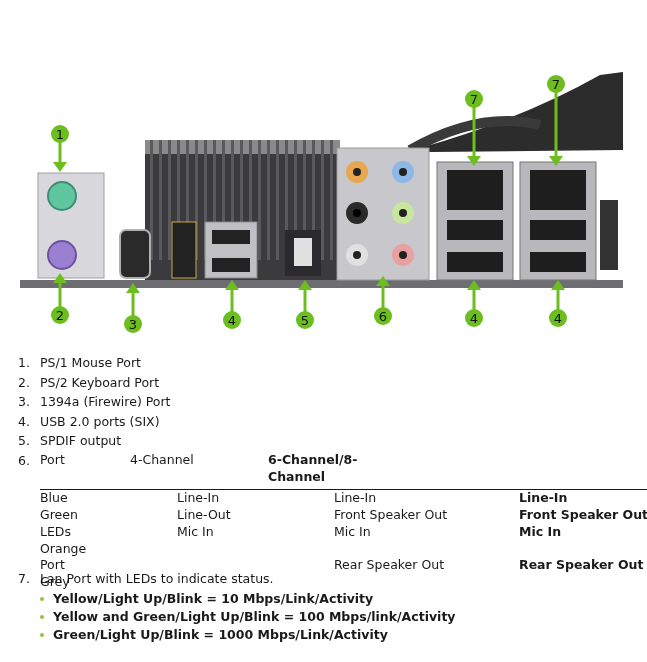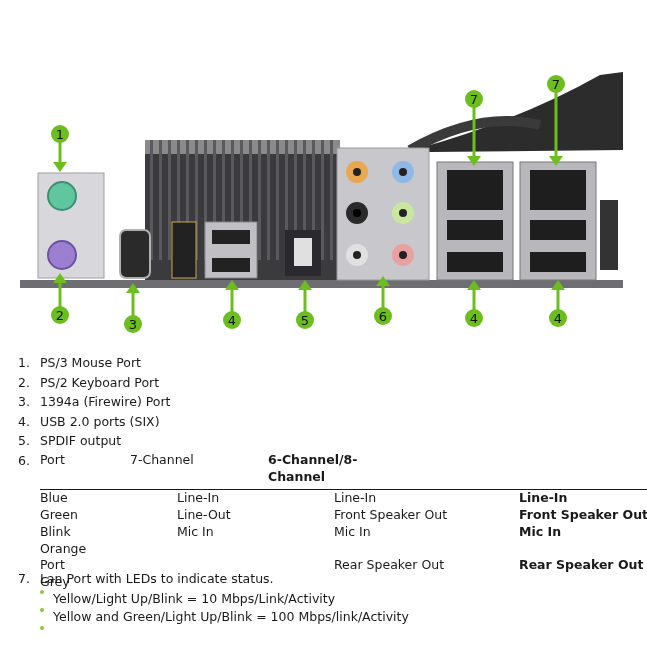--- a/index.html
+++ b/index.html
@@ -7,21 +7,21 @@
          font-family:"DejaVu Sans", sans-serif; color:#1a1a1a; }
   #photo { position:absolute; left:0; top:0; width:647px; height:345px; }
   .list { position:absolute; left:18px; font-size:12.5px; line-height:19.5px; }
   .list .row { position:absolute; white-space:nowrap; }
   .num { display:inline-block; width:22px; }
   .tbl { position:absolute; left:40px; top:452px; font-size:12.5px; line-height:16.7px; }
   .tbl .hrow { display:flex; border-bottom:1px solid #1a1a1a; padding-bottom:4px; }
   .tbl .drow { display:flex;gap:47px; }
   .tbl .c0 { width:90px; } .tbl .c1 { width:110px; } .tbl .c2 { width:138px; } .tbl .c3 { width:130px;font-weight:bold; }
   .bullets { position:absolute; left:40px; top:590px; font-size:12.5px; line-height:18px; }
-  .bullets .b { display:flex; white-space:nowrap; }
+  .bullets .b { display:flex; align-items:center; white-space:nowrap;font-weight:bold; }
   .dot { width:4px; height:4px; border-radius:50%; background:#8cc63f; margin-right:9px; display:inline-block; }
 </style>
 </head>
 <body>
 
 <svg id="photo" viewBox="0 0 647 345">
 
   <rect x="20" y="280" width="603" height="8" fill="#6e6e72"></rect>
 
   <path d="M420 148 Q520 120 600 75 L623 72 L623 150 L430 152 Z" fill="#2c2c2c"></path>
@@ -154,50 +154,50 @@
       <g>
         <line x1="558" y1="310" x2="558" y2="286" stroke="#6cbe1e" stroke-width="3"></line>
         <path d="M551 290 L558 280 L565 290 Z" fill="#6cbe1e"></path>
         <circle cx="558" cy="318" r="9" fill="#6cbe1e"></circle>
         <text x="558" y="323" text-anchor="middle" font-size="13" font-family="&quot;DejaVu Sans&quot;, sans-serif" fill="#111">4</text>
       </g>
     </g>
 </svg>
 
 <div class="list" style="top:353px;">
-  <div class="row" style="top:0px"><span class="num">1.</span><span>PS/3 Mouse Port</span></div>
+  <div class="row" style="top:0px"><span class="num">1.</span><span>PS/1 Mouse Port</span></div>
   <div class="row" style="top:19.5px"><span class="num">2.</span><span>PS/2 Keyboard Port</span></div>
   <div class="row" style="top:39px"><span class="num">3.</span><span>1394a (Firewire) Port</span></div>
   <div class="row" style="top:58.5px"><span class="num">4.</span><span>USB 2.0 ports (SIX)</span></div>
   <div class="row" style="top:78px"><span class="num">5.</span><span>SPDIF output</span></div>
   <div class="row" style="top:98px"><span class="num">6.</span></div>
   <div class="row" style="top:216px"><span class="num">7.</span><span>Lan Port with LEDs to indicate status.</span></div>
 </div>
 
 <div class="tbl">
   <div class="hrow">
     <span class="c0">Port</span>
-    <span class="c2">7-Channel</span>
+    <span class="c2">4-Channel</span>
     <span class="c3">6-Channel/8-Channel</span>
   </div>
   <div id="tbody">
       <div class="drow">
         <span class="c0">Blue</span>
         <span class="c1">Line-In</span>
         <span class="c2">Line-In</span>
         <span class="c3">Line-In</span>
       </div>
       <div class="drow">
         <span class="c0">Green</span>
         <span class="c1">Line-Out</span>
         <span class="c2">Front Speaker Out</span>
         <span class="c3">Front Speaker Out</span>
       </div>
       <div class="drow">
-        <span class="c0">Blink</span>
+        <span class="c0">LEDs</span>
         <span class="c1">Mic In</span>
         <span class="c2">Mic In</span>
         <span class="c3">Mic In</span>
       </div>
       <div class="drow">
         <span class="c0">Orange</span>
         <span class="c1">&nbsp;</span>
         <span class="c2">&nbsp;</span>
       </div>
       <div class="drow">
@@ -219,14 +219,15 @@
   <div class="b">
       <span class="dot"></span>
       <span>Yellow/Light Up/Blink = 10 Mbps/Link/Activity</span>
     </div>
   <div class="b">
       <span class="dot"></span>
       <span>Yellow and Green/Light Up/Blink = 100 Mbps/link/Activity</span>
     </div>
   <div class="b">
       <span class="dot"></span>
+      <span>Green/Light Up/Blink = 1000 Mbps/Link/Activity</span>
     </div>
 </div>
 
 </body></html>

